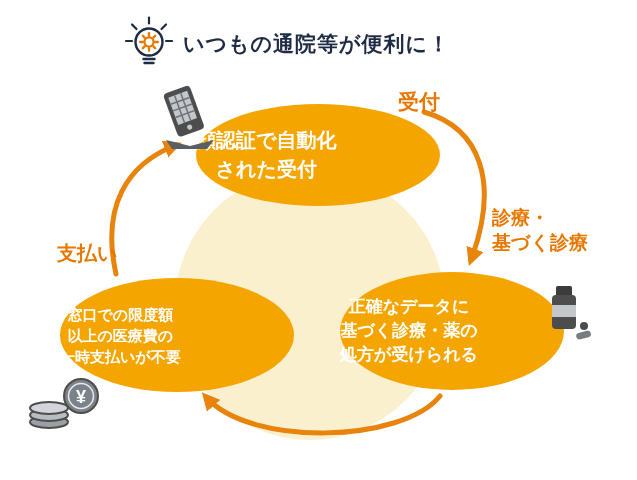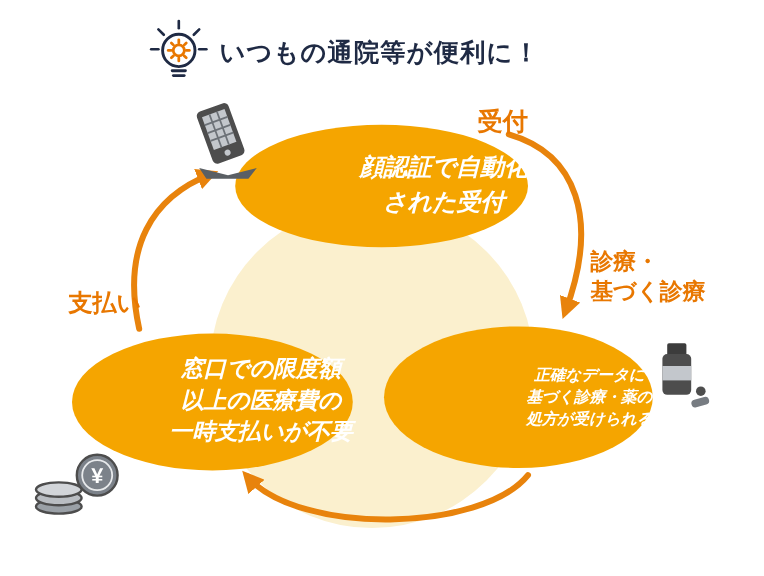--- a/index.html
+++ b/index.html
@@ -22,28 +22,27 @@
     position:absolute; left:183px; top:30px;
     font-size:21px; font-weight:bold; letter-spacing:1px;
     color:var(--title,#1F2A44); white-space:nowrap;
   }
   .title-icon{ position:absolute; left:120px; top:14px; }
 
   
   .bubble{
     position:absolute; border-radius:50%;
     background:var(--bubble,#F5A500);
-    display:flex; align-items:center; justify-content:flex-end;
+    display:flex; align-items:center; justify-content:flex-start;
     text-align:center; color:#ffffff; font-weight:bold;
     white-space:pre-line;
-    font-style:italic;
   }
   .bubble-reception{ left:196px; top:104px; width:244px; height:102px; font-size:20px; line-height:1.45; }
-  .bubble-treatment{ left:320px; top:272px; width:224px; height:118px; font-size:13px; line-height:1.4; }
-  .bubble-payment{ left:60px;  top:278px; width:234px; height:114px; font-size:19px; line-height:1.4; }
+  .bubble-treatment{ left:340px; top:272px; width:224px; height:118px; font-size:17px; line-height:1.4; }
+  .bubble-payment{ left:60px;  top:278px; width:234px; height:114px; font-size:15px; line-height:1.4; }
 
   
   .stage-label{
     position:absolute; color:var(--label,#E87700);
     font-weight:bold; white-space:pre-line; line-height:1.3;font-family:Liberation Mono, monospace;
   }
   .label-reception{ left:398px; top:90px;  font-size:21px; }
   .label-treatment{ left:492px; top:207px; font-size:19px; }
   .label-payment{  left:57px;  top:242px; font-size:20px;text-align:right; }
 

